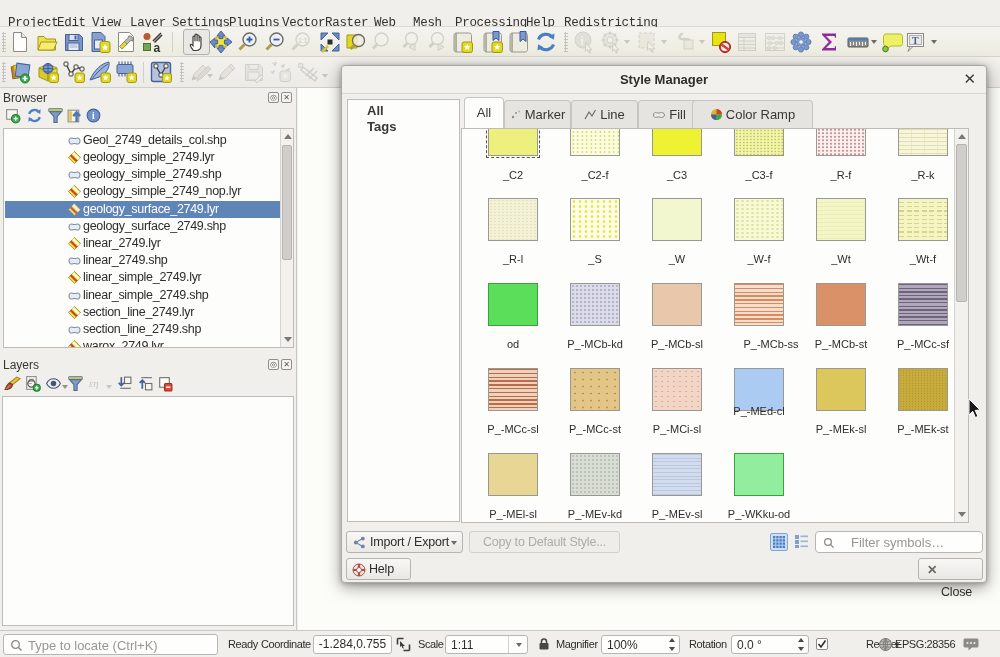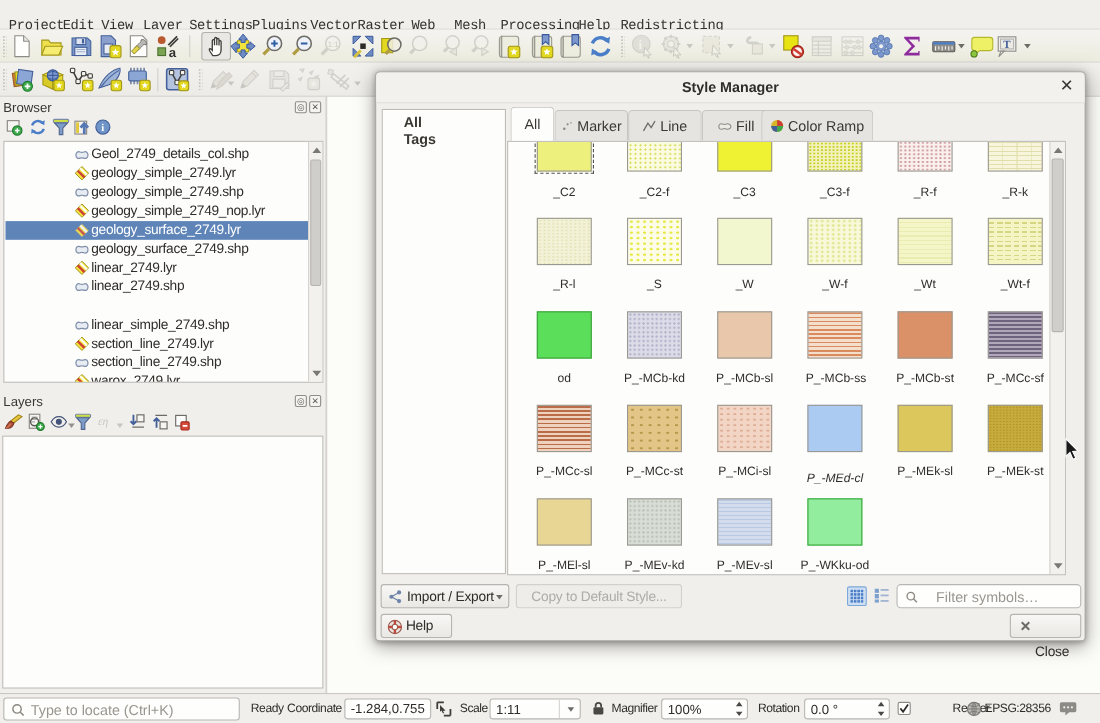--- a/index.html
+++ b/index.html
@@ -612,20 +612,30 @@
             </g>
           </svg>
           <span class="tx">linear_2749.lyr</span>
         </div>
       <div class="titem" style="top:123px; width:276px;">
           <svg class="ic" viewBox="0 0 13 13">
             <path d="M1 7C1 4.5 2.8 3.4 4.8 4.2 5.9 4.6 7.1 4.6 8.2 4.2 10.2 3.4 12 4.5 12 7c0 2.5-1.8 3.6-3.8 2.8-1.1-.4-2.3-.4-3.4 0C2.8 10.6 1 9.5 1 7z" fill="#e7ebf2" stroke="#7d8ca8" stroke-width="1.1"></path>
           </svg>
           <span class="tx">linear_2749.shp</span>
         </div>
+      <div class="titem" style="top:140px; width:276px;">
+          <svg class="ic" viewBox="0 0 13 13">
+            <g transform="rotate(45 6.5 6.5)">
+              <rect x="2.2" y="2.2" width="8.6" height="8.6" fill="#f2e43a" stroke="#9a8d1c" stroke-width=".8"></rect>
+              <path d="M2.2 4.4h8.6" stroke="#fdfdf8" stroke-width="2"></path>
+              <path d="M2.2 7.6h8.6" stroke="#cf3f34" stroke-width="2.2"></path>
+            </g>
+          </svg>
+          <span class="tx">linear_simple_2749.lyr</span>
+        </div>
       <div class="titem" style="top:158px; width:276px;">
           <svg class="ic" viewBox="0 0 13 13">
             <path d="M1 7C1 4.5 2.8 3.4 4.8 4.2 5.9 4.6 7.1 4.6 8.2 4.2 10.2 3.4 12 4.5 12 7c0 2.5-1.8 3.6-3.8 2.8-1.1-.4-2.3-.4-3.4 0C2.8 10.6 1 9.5 1 7z" fill="#e7ebf2" stroke="#7d8ca8" stroke-width="1.1"></path>
           </svg>
           <span class="tx">linear_simple_2749.shp</span>
         </div>
       <div class="titem" style="top:175px; width:276px;">
           <svg class="ic" viewBox="0 0 13 13">
             <g transform="rotate(45 6.5 6.5)">
               <rect x="2.2" y="2.2" width="8.6" height="8.6" fill="#f2e43a" stroke="#9a8d1c" stroke-width=".8"></rect>
@@ -806,21 +816,21 @@
           <circle cx="3" cy="8" r="1.2" fill="#8d8b86"></circle>
           <circle cx="6" cy="4" r="1" fill="#8d8b86"></circle>
           <circle cx="9" cy="2.5" r=".9" fill="#b1b0ac"></circle>
         </svg>Marker</div>
     <div class="tab" style="left:229px; width:67px; line-height:27px;"><svg width="13" height="12" viewBox="0 0 13 12" style="vertical-align:-2px;margin-right:3px;">
           <path d="M1 10L5 3l3 4 3.5-6" fill="none" stroke="#6d6b66" stroke-width="1.2"></path>
         </svg>Line</div>
     <div class="tab" style="left:296px; width:62px; line-height:27px;text-align:center;"><svg width="14" height="12" viewBox="0 0 14 12" style="vertical-align:-2px;margin-right:3px;">
           <path d="M1.5 6C1.5 4 3 3 4.8 3.8c1 .4 2.4.4 3.4 0C10 3 12.5 4 12.5 6s-2.5 3-4.3 2.2c-1-.4-2.4-.4-3.4 0C3 9 1.5 8 1.5 6z" fill="#eceae5" stroke="#8d8b86"></path>
         </svg>Fill</div>
-    <div class="tab" style="left:350px; width:102px; line-height:27px;"><svg width="13" height="13" viewBox="0 0 13 13" style="vertical-align:-2px;margin-right:3px;">
+    <div class="tab" style="left:350px; width:121px; line-height:27px;"><svg width="13" height="13" viewBox="0 0 13 13" style="vertical-align:-2px;margin-right:3px;">
           <circle cx="6.5" cy="6.5" r="5.5" fill="#d8b82a"></circle>
           <path d="M6.5 6.5V1a5.5 5.5 0 0 1 5.5 5.5z" fill="#cf3f34"></path>
           <path d="M6.5 6.5h5.5a5.5 5.5 0 0 1-5.5 5.5z" fill="#3daa4c"></path>
           <path d="M6.5 6.5v5.5A5.5 5.5 0 0 1 1 6.5z" fill="#44609a"></path>
         </svg>Color Ramp</div>
   </div>
   <div id="grid">
 
     <div class="sw" style="left:26px; top:-16px; background:#edf07c; outline:1.5px dashed #55534e; outline-offset:1px;"></div>
     <div class="sw" style="left:108px; top:-16px; background:#fbfbe2; background-image:radial-gradient(#d2d844 0.8px, transparent 1.1px); background-size:4.5px 4px;"></div>
@@ -850,34 +860,34 @@
 
     <div class="sw" style="left:26px; top:154px; background:#5bdf5b; border-color:#3f9f3f;"></div>
     <div class="sw" style="left:108px; top:154px; background:#dcdce8; background-image:radial-gradient(#b4b4cc 0.9px, transparent 1.2px); background-size:4px 4px;"></div>
     <div class="sw" style="left:190px; top:154px; background:#e9c7ab;"></div>
     <div class="sw" style="left:272px; top:154px; background:#f3dfcc; background-image:repeating-linear-gradient(#d98a5e 0 1.4px, transparent 1.4px 3.8px), repeating-linear-gradient(90deg, transparent 0 8px, rgba(243,223,204,.9) 8px 9.5px);"></div>
     <div class="sw" style="left:354px; top:154px; background:#da9168;"></div>
     <div class="sw" style="left:436px; top:154px; background:#b0a7bb; background-image:repeating-linear-gradient(#6e637d 0 1.4px, transparent 1.4px 3.6px), repeating-linear-gradient(90deg, transparent 0 7px, rgba(176,167,187,.85) 7px 8.5px);"></div>
     <div class="swlbl" style="left:11px; top:209px;">od</div>
     <div class="swlbl" style="left:93px; top:209px;">P_-MCb-kd</div>
     <div class="swlbl" style="left:175px; top:209px;">P_-MCb-sl</div>
-    <div class="swlbl" style="left:258px; top:209px;">P_-MCb-ss</div>
+    <div class="swlbl" style="left:269px; top:209px;">P_-MCb-ss</div>
     <div class="swlbl" style="left:339px; top:209px;">P_-MCb-st</div>
     <div class="swlbl" style="left:421px; top:209px;">P_-MCc-sf</div>
 
     <div class="sw" style="left:26px; top:239px; background:#eed2bd; background-image:repeating-linear-gradient(#ba6c48 0 1.5px, transparent 1.5px 3.8px), repeating-linear-gradient(90deg, transparent 0 7px, rgba(238,210,189,.9) 7px 8.5px);"></div>
     <div class="sw" style="left:108px; top:239px; background:#e3c687; background-image:radial-gradient(#b6954a 1px, transparent 1.3px); background-size:8px 7px;"></div>
     <div class="sw" style="left:190px; top:239px; background:#f3d5c5; background-image:radial-gradient(#ddae96 1px, transparent 1.3px); background-size:6px 5px;"></div>
     <div class="sw" style="left:272px; top:239px; background:#accbf2;"></div>
     <div class="sw" style="left:354px; top:239px; background:#dcc75c;"></div>
     <div class="sw" style="left:436px; top:239px; background:#c7ab3c; background-image:radial-gradient(rgba(170,140,30,.8) 0.6px, transparent 0.9px); background-size:3px 2.6px;"></div>
     <div class="swlbl" style="left:11px; top:294px;">P_-MCc-sl</div>
     <div class="swlbl" style="left:93px; top:294px;">P_-MCc-st</div>
     <div class="swlbl" style="left:175px; top:294px;">P_-MCi-sl</div>
-    <div class="swlbl" style="left:257px; top:300px;font-style:italic;">P_-MEd-cl</div>
+    <div class="swlbl" style="left:257px; top:276px;">P_-MEd-cl</div>
     <div class="swlbl" style="left:339px; top:294px;">P_-MEk-sl</div>
     <div class="swlbl" style="left:421px; top:294px;">P_-MEk-st</div>
 
     <div class="sw" style="left:26px; top:324px; background:#e8d695;"></div>
     <div class="sw" style="left:108px; top:324px; background:#d9ddd6; background-image:radial-gradient(#bac4b8 0.9px, transparent 1.2px); background-size:4px 4px;"></div>
     <div class="sw" style="left:190px; top:324px; background:#d2dcec; background-image:repeating-linear-gradient(#bac9e2 0 1px, transparent 1px 3.6px);"></div>
     <div class="sw" style="left:272px; top:324px; background:#92ee9e; border-color:#3aa43a;"></div>
     <div class="swlbl" style="left:11px; top:379px;">P_-MEl-sl</div>
     <div class="swlbl" style="left:93px; top:379px;">P_-MEv-kd</div>
     <div class="swlbl" style="left:175px; top:379px;text-align:center;">P_-MEv-sl</div>

